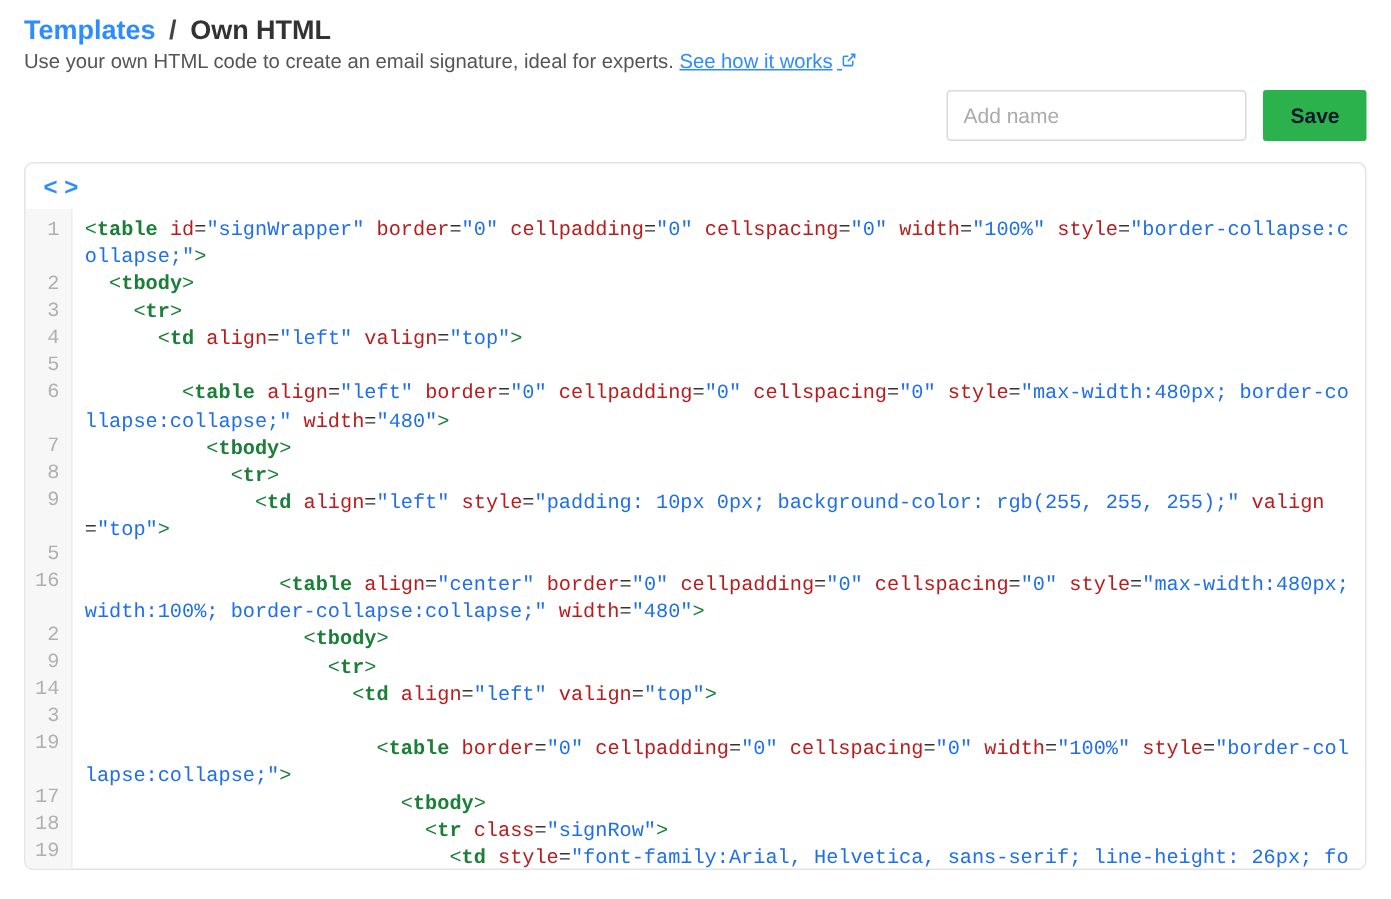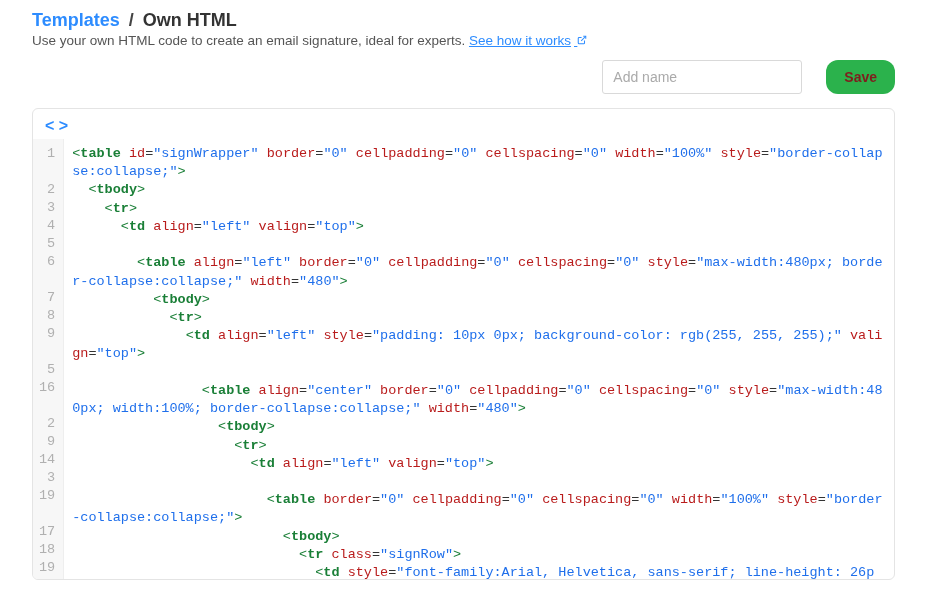--- a/index.html
+++ b/index.html
@@ -4,21 +4,21 @@
 <style>
   * { box-sizing: border-box; }
   body {
     margin: 0;
     font-family: -apple-system, BlinkMacSystemFont, "Segoe UI", Helvetica, Arial, sans-serif;
     background: #ffffff;
     color: #333;
     font-size: 14px;
   }
   .page {
-    padding: 10px 32px;
+    padding: 10px 16px;
     width: 927px;
   }
   .breadcrumb {
     font-size: 18px;
     font-weight: 600;
     margin-bottom: 2px;
   }
   .breadcrumb .link {
     color: #2d8cff;
     cursor: pointer;
@@ -41,40 +41,40 @@
     text-align: center;
   }
   .ext-icon {
     color: #2d8cff;
     font-size: 12px;
     margin-left: 3px;
   }
   .toolbar {
     display: flex;
     justify-content: flex-end;
-    gap: 24px;
+    gap: 11px;
     margin: 12px 0 14px 0;
   }
   .name-input {
     width: 200px;
     height: 34px;
     border: 1px solid #d9d9d9;
     border-radius: 3px;
     padding: 0 10px;
     font-size: 14px;
     color: #333;
   }
   .name-input::placeholder { color: #aaa; }
   .save-btn {
     height: 34px;
     padding: 0 18px;
     background: #2bb24c;
-    color: #7f1d1d;
+    color: #0f172a;
     border: none;
-    border-radius: 12px;
+    border-radius: 2px;
     font-size: 14px;
     font-weight: 600;
     cursor: pointer;
   }
 
   .editor {
     border: 1px solid #e4e4e4;
     border-radius: 6px;
     overflow: hidden;
   }

